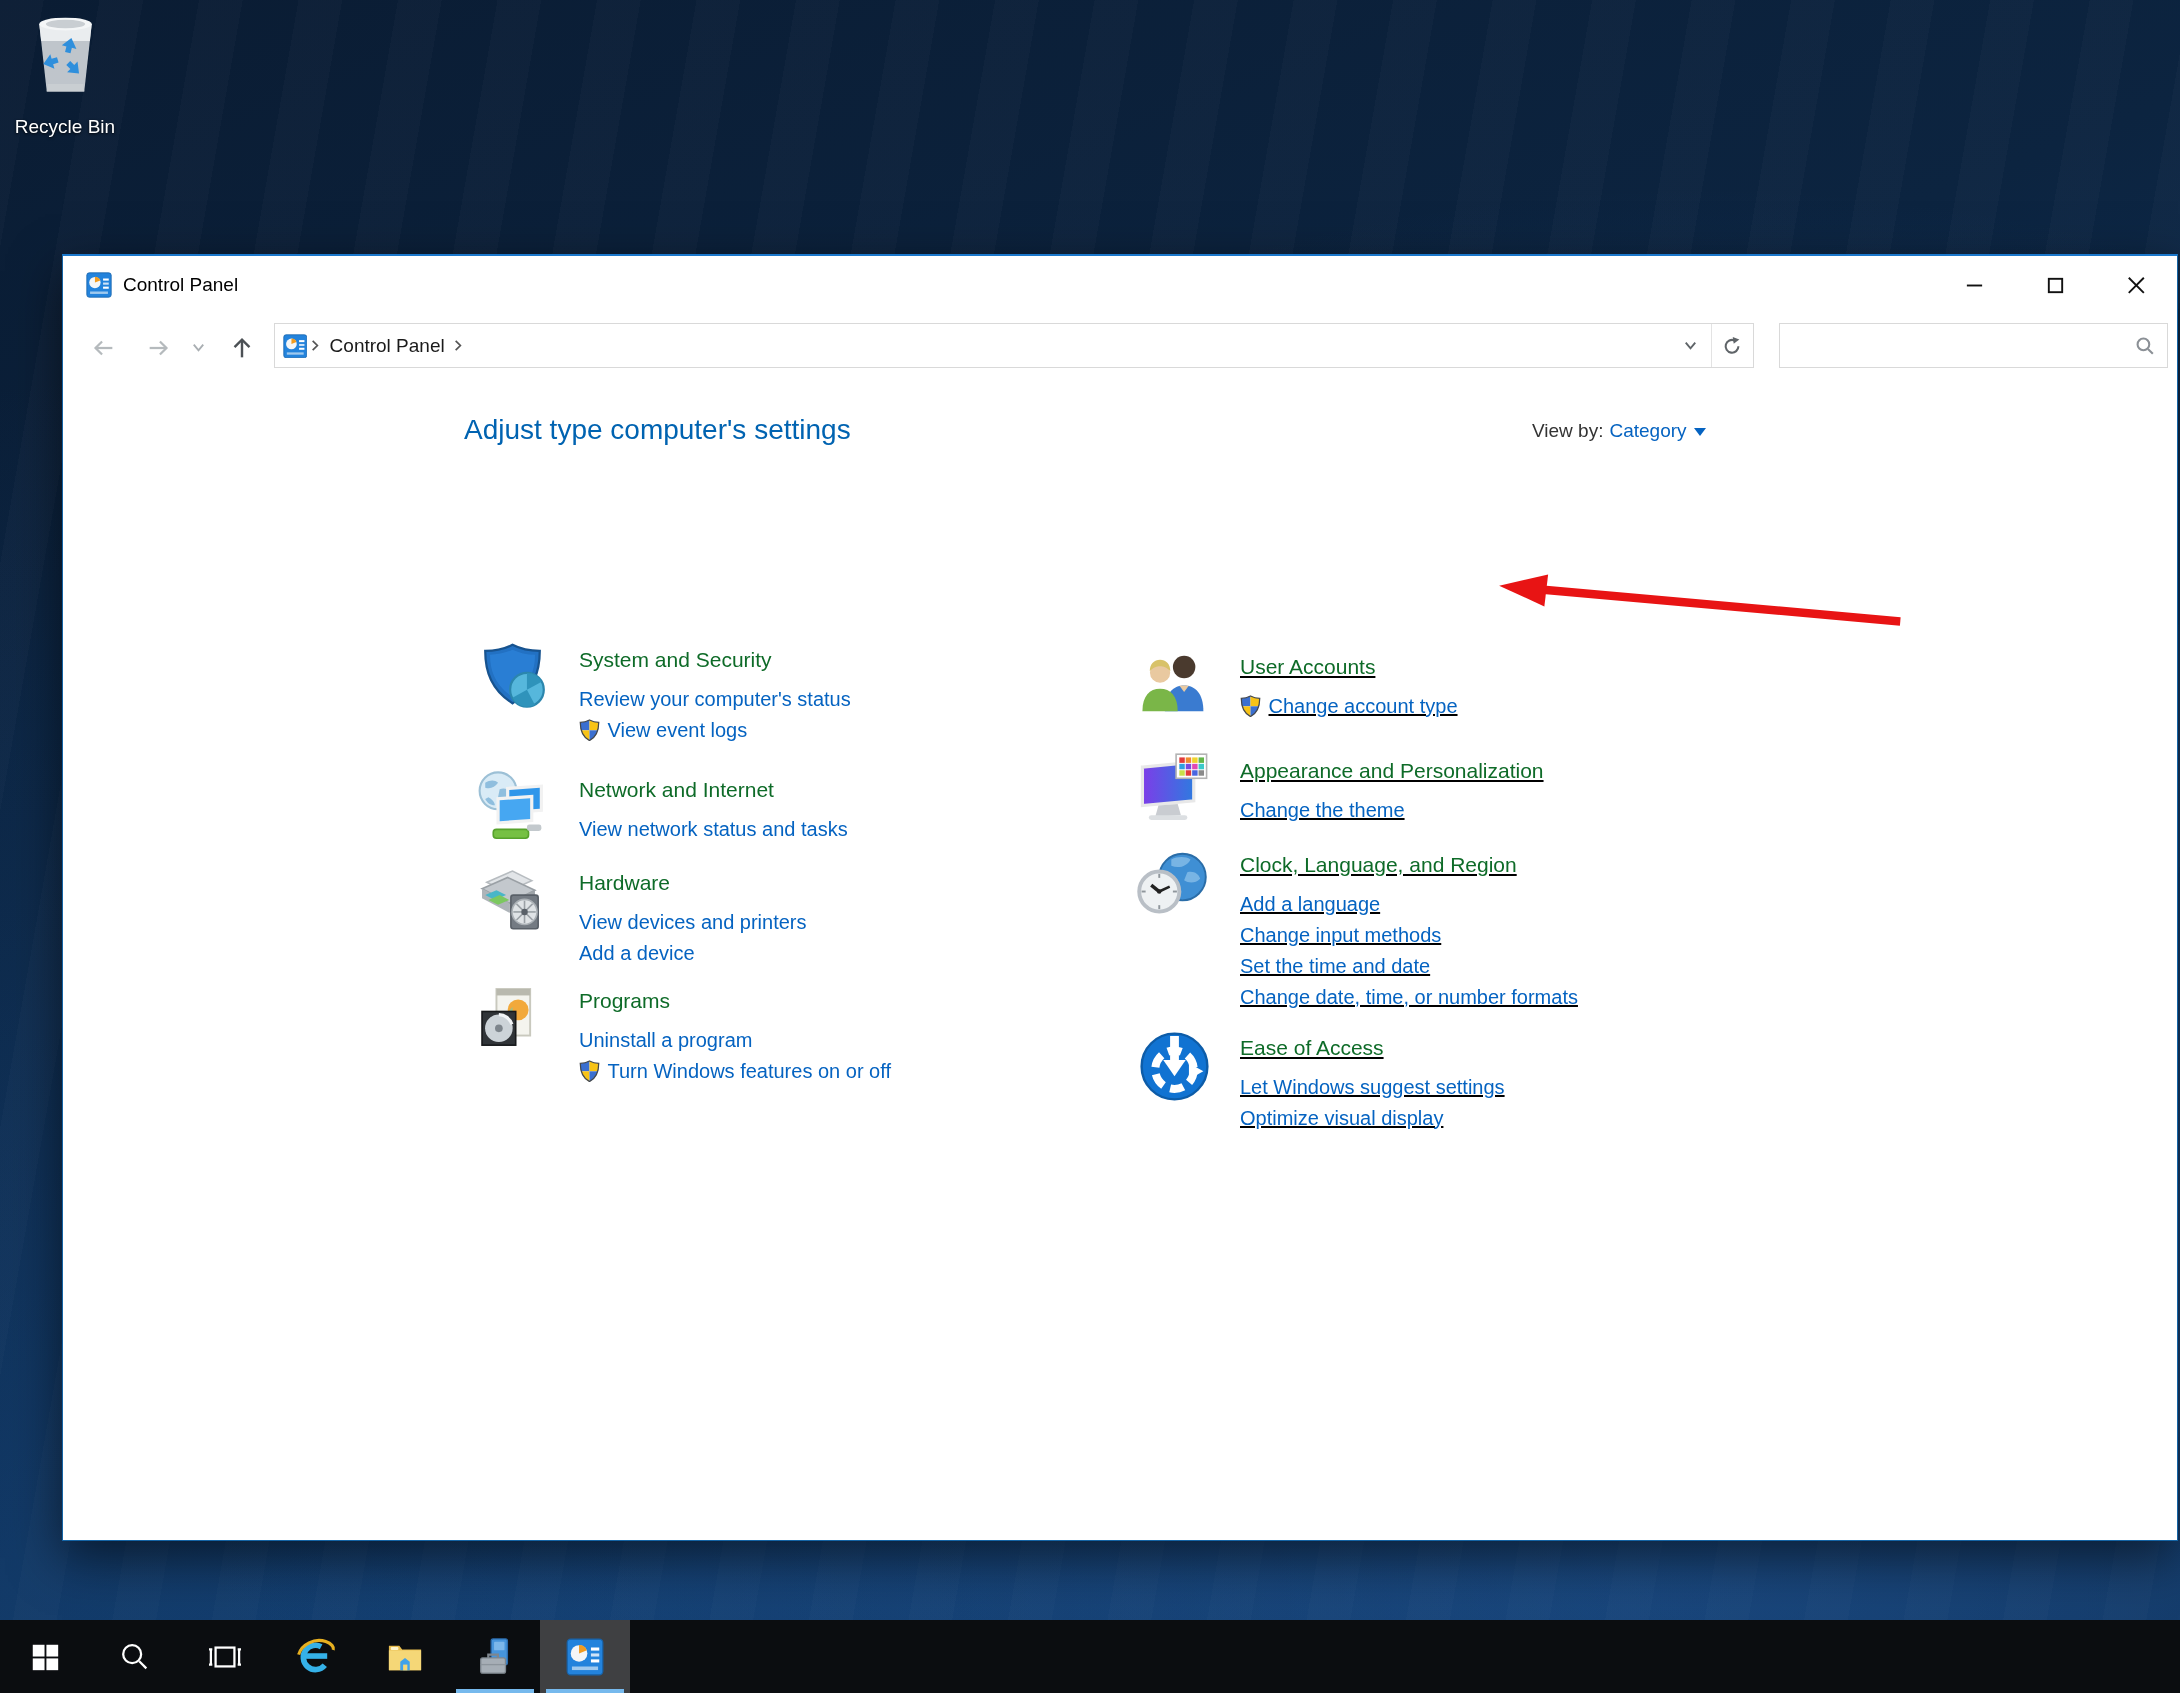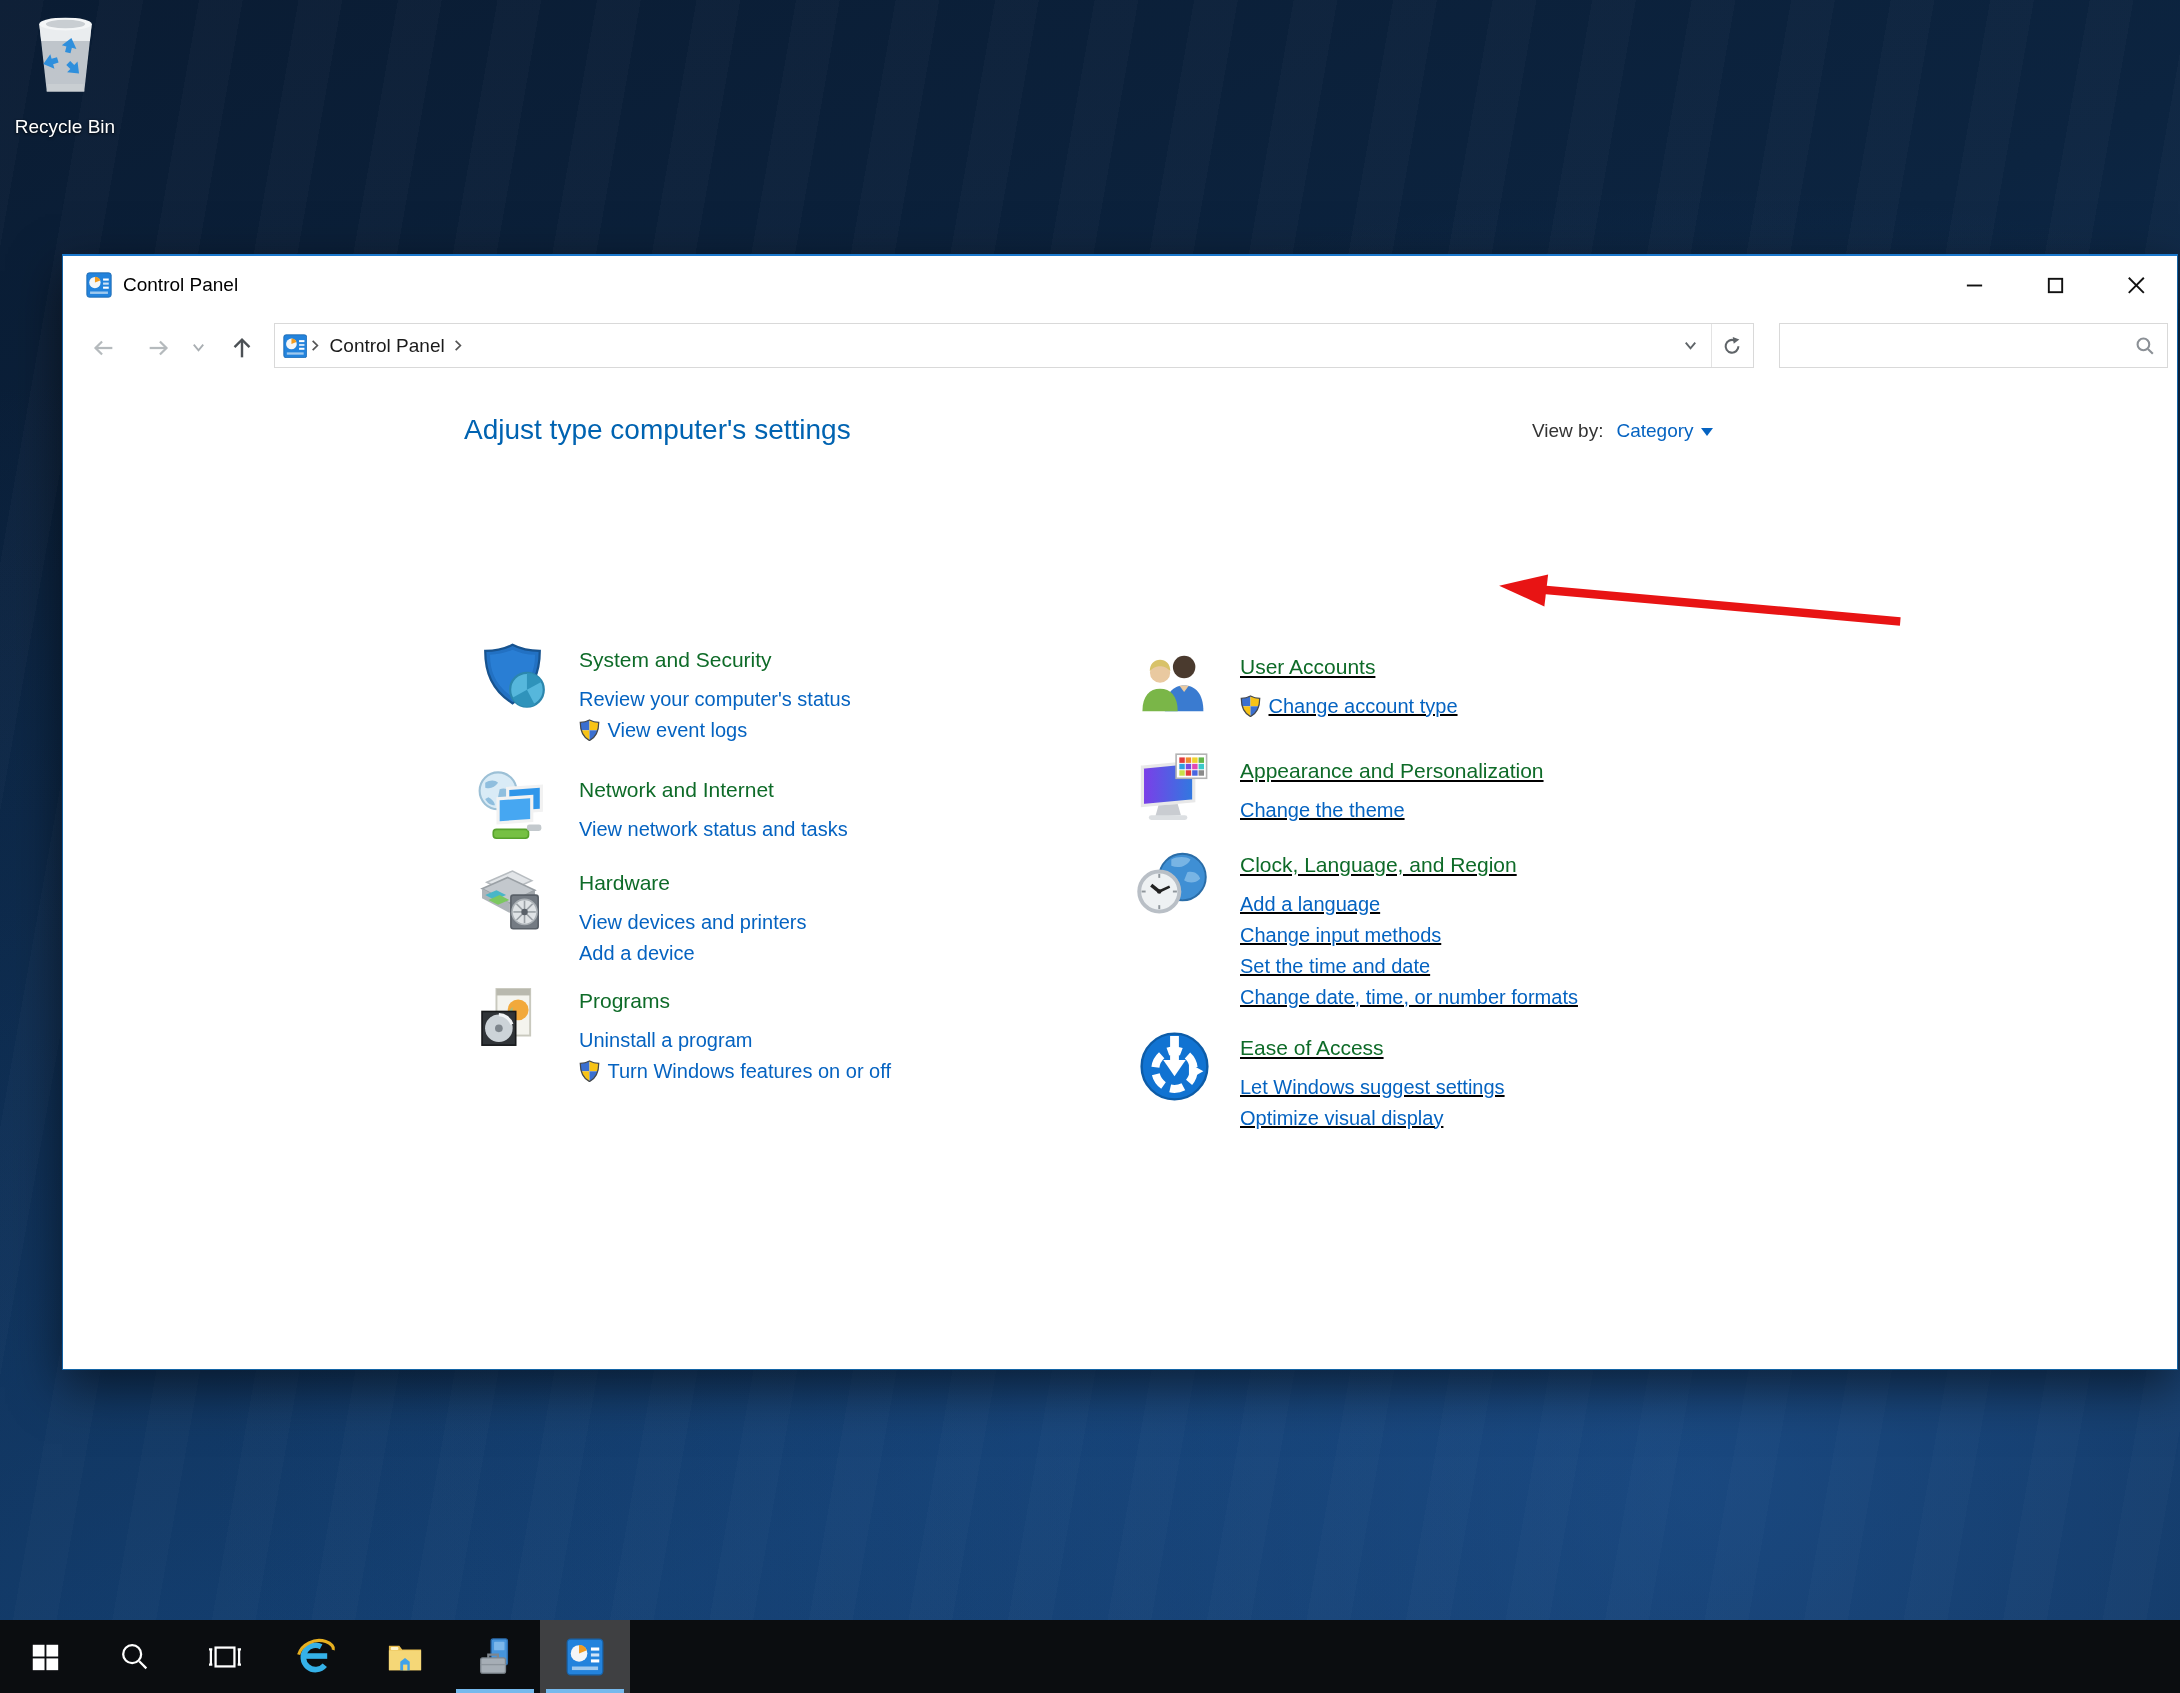--- a/index.html
+++ b/index.html
@@ -7,21 +7,21 @@
   .stage{position:relative;width:2181px;height:1693px;overflow:hidden;
     background:
       radial-gradient(ellipse at 78% 88%, rgba(45,115,200,.38), transparent 62%),
       radial-gradient(ellipse at 10% 98%, rgba(30,95,170,.30), transparent 55%),
       repeating-linear-gradient(100deg, rgba(255,255,255,.018) 0 43px, rgba(0,0,0,0) 43px 98px),
       linear-gradient(158deg,#0a1c33 0%,#0c2440 38%,#0f3158 72%,#0d2a4c 100%);}
   
   .recycle{position:absolute;left:13px;top:9.4px;width:104px;text-align:center;cursor:default;}
   .recycle .rb-label{margin-top:14px;color:#fff;font-size:19px;text-shadow:0 0.9px 2.8px rgba(0,0,0,.9);}
   
-  .window{position:absolute;left:62px;top:254px;width:2116px;height:1116px;background:#fff;
+  .window{position:absolute;left:62px;top:254px;width:2116px;height:1287px;background:#fff;
     border:0.9px solid #1464a5;border-top:2.8px solid #1b78cc;box-shadow:0 17px 47px rgba(0,0,0,.55);}
   .titlebar{position:relative;height:58px;background:#fff;}
   .title-icon{position:absolute;left:22.6px;top:16px;width:26px;height:26px;}
   .title-text{position:absolute;left:60px;top:18px;font-size:19px;color:#000;}
   .caption{position:absolute;right:0;top:0;height:58px;display:flex;}
   .capbtn{width:81px;height:58px;display:flex;align-items:center;justify-content:center;}
   
   .navbar{position:relative;height:66px;background:#fff;}
   .navbtn{position:absolute;top:13px;width:41px;height:41px;display:flex;align-items:center;justify-content:center;}
   .addressbar{position:absolute;left:211px;top:9.4px;width:1480px;height:45px;border:0.9px solid #d9d9d9;
@@ -30,21 +30,21 @@
   .addr-divider{width:0.9px;height:100%;background:#e3e3e3;}
   .crumb-text{font-size:19px;color:#1a1a1a;margin:0 5.6px;cursor:default;}
   .iconbtn{width:41px;height:100%;display:flex;align-items:center;justify-content:center;}
   .searchbox{position:absolute;left:1716px;top:9.4px;width:389px;height:45px;border:0.9px solid #d9d9d9;
     background:#fff;display:flex;align-items:center;}
   .searchbox input{flex:1;border:none;outline:none;font-size:18px;padding:0 9.4px;color:#333;}
   .search-mag{width:43px;display:flex;align-items:center;justify-content:center;}
   
   .content{position:absolute;left:0;top:124px;right:0;bottom:0;background:#fff;}
   .page-heading{position:absolute;left:401px;top:34px;font-size:28px;color:#0063b1;}
-  .viewby{position:absolute;left:1469px;top:40px;font-size:19px;color:#333;display:flex;align-items:center;gap:13px;}
+  .viewby{position:absolute;left:1469px;top:40px;font-size:19px;color:#333;display:flex;align-items:center;gap:6px;}
   .viewby .vb-value{color:#0563c1;cursor:pointer;display:flex;align-items:center;gap:7.5px;}
   .tri{width:0;height:0;border-left:6.6px solid transparent;border-right:6.6px solid transparent;border-top:8.5px solid #0563c1;margin-top:2.8px;}
   .cat{position:absolute;}
   .cat-icon{position:absolute;left:0;top:-3.8px;width:77px;height:77px;cursor:pointer;}
   .cat-body{position:absolute;top:0;}
   .cat-l .cat-body{left:105px;} .cat-r .cat-body{left:104px;text-decoration:underline;}
   .cat-title{display:block;font-size:21px;line-height:32px;color:#0e6b28;text-decoration:none;cursor:pointer;margin-bottom:7.5px;white-space:nowrap;}
   .task-row{display:flex;align-items:center;height:31px;white-space:nowrap;text-align:center;}
   .task-row .uac{margin-right:7.5px;flex:0 0 auto;}
   .task-link{font-size:20px;color:#0563c1;text-decoration:none;cursor:pointer;}

